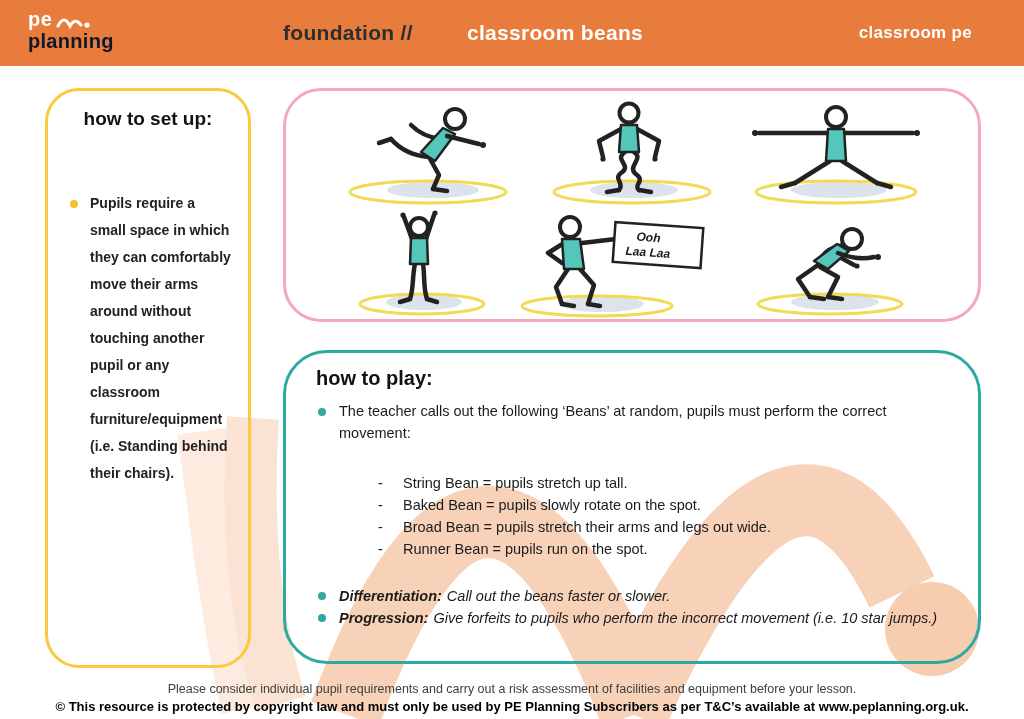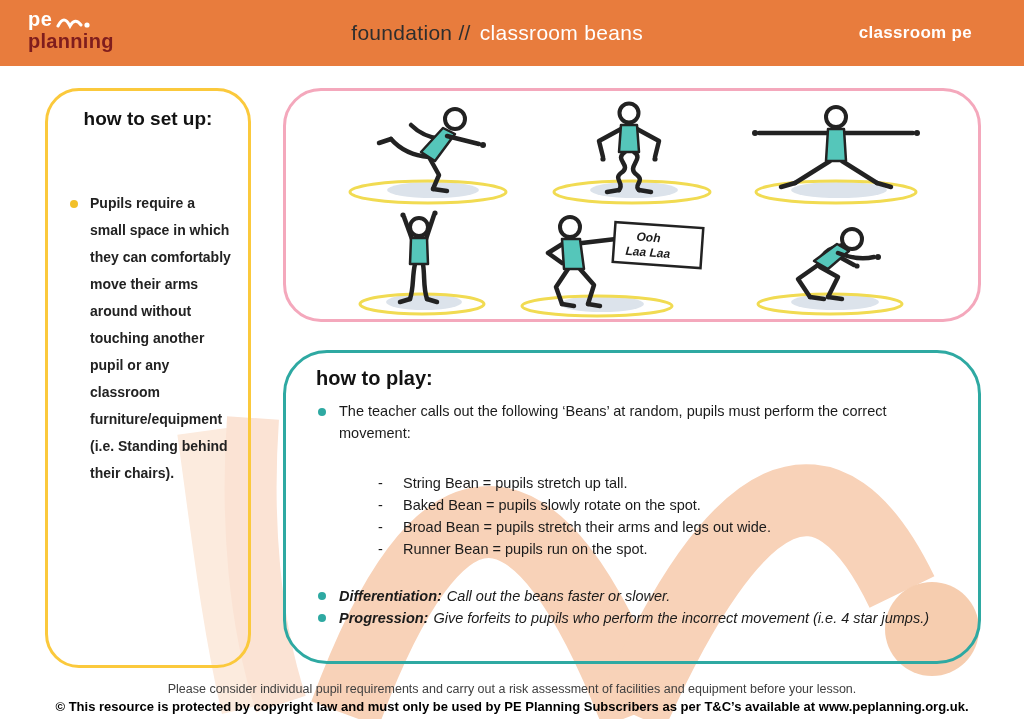--- a/index.html
+++ b/index.html
@@ -12,25 +12,25 @@
   #watermark { position:absolute; left:0; top:0; z-index:0; pointer-events:none; }
 
   
   #header {
     position:absolute; left:0; top:0; width:1024px; height:66px;
     background:#E87C3D; z-index:2;
   }
   #logo { position:absolute; left:28px; top:9px; font-weight:bold; line-height:1; }
   #logo .logo-top { display:flex; align-items:flex-end; gap:4px; }
   #logo .pe { color:#ffffff; font-size:20px; letter-spacing:.5px; }
-  #logo .planning { display:block; color:#7f1d1d; font-size:20px; margin-top:2px; letter-spacing:.3px; }
+  #logo .planning { display:block; color:#0f172a; font-size:20px; margin-top:2px; letter-spacing:.3px; }
   #header-title {
     position:absolute; left:283px; top:0; width:360px; height:66px;
-    display:flex; align-items:center; justify-content:flex-end;
-    font-size:21px; font-weight:normal; letter-spacing:.3px; white-space:nowrap;
+    display:flex; align-items:center; justify-content:space-between;
+    font-size:21px; font-weight:bold; letter-spacing:.3px; white-space:nowrap;
   }
   #header-title .pre { color:#2e2e2e; }
   #header-title .hl  { color:#ffffff; margin-left:9px; }
   #header-category {
     position:absolute; right:52px; top:0; height:66px; display:flex; align-items:center;
     color:#ffffff; font-weight:bold; font-size:17px; letter-spacing:.3px;
   }
 
   
   .box { position:absolute; z-index:1; background:transparent; box-sizing:border-box; }
@@ -242,21 +242,21 @@
       <li>Runner Bean = pupils run on the spot.</li>
     </ul>
 
     <div id="play-extras">
       <div class="bullet-line">
         <span class="dot"></span>
         <span class="lbl">Differentiation:</span><span>Call out the beans faster or slower.</span>
       </div>
       <div class="bullet-line">
         <span class="dot"></span>
-        <span class="lbl">Progression:</span><span>Give forfeits to pupils who perform the incorrect movement (i.e. 4 star jumps.)</span>
+        <span class="lbl">Progression:</span><span>Give forfeits to pupils who perform the incorrect movement (i.e. 10 star jumps.)</span>
       </div>
     </div>
   </div>
 
   <div id="footer">
     <div id="footer-line1">Please consider individual pupil requirements and carry out a risk assessment of facilities and equipment before your lesson.</div>
     <div id="footer-line2">© This resource is protected by copyright law and must only be used by PE Planning Subscribers as per T&amp;C’s available at www.peplanning.org.uk.</div>
   </div>
 
 </div>

